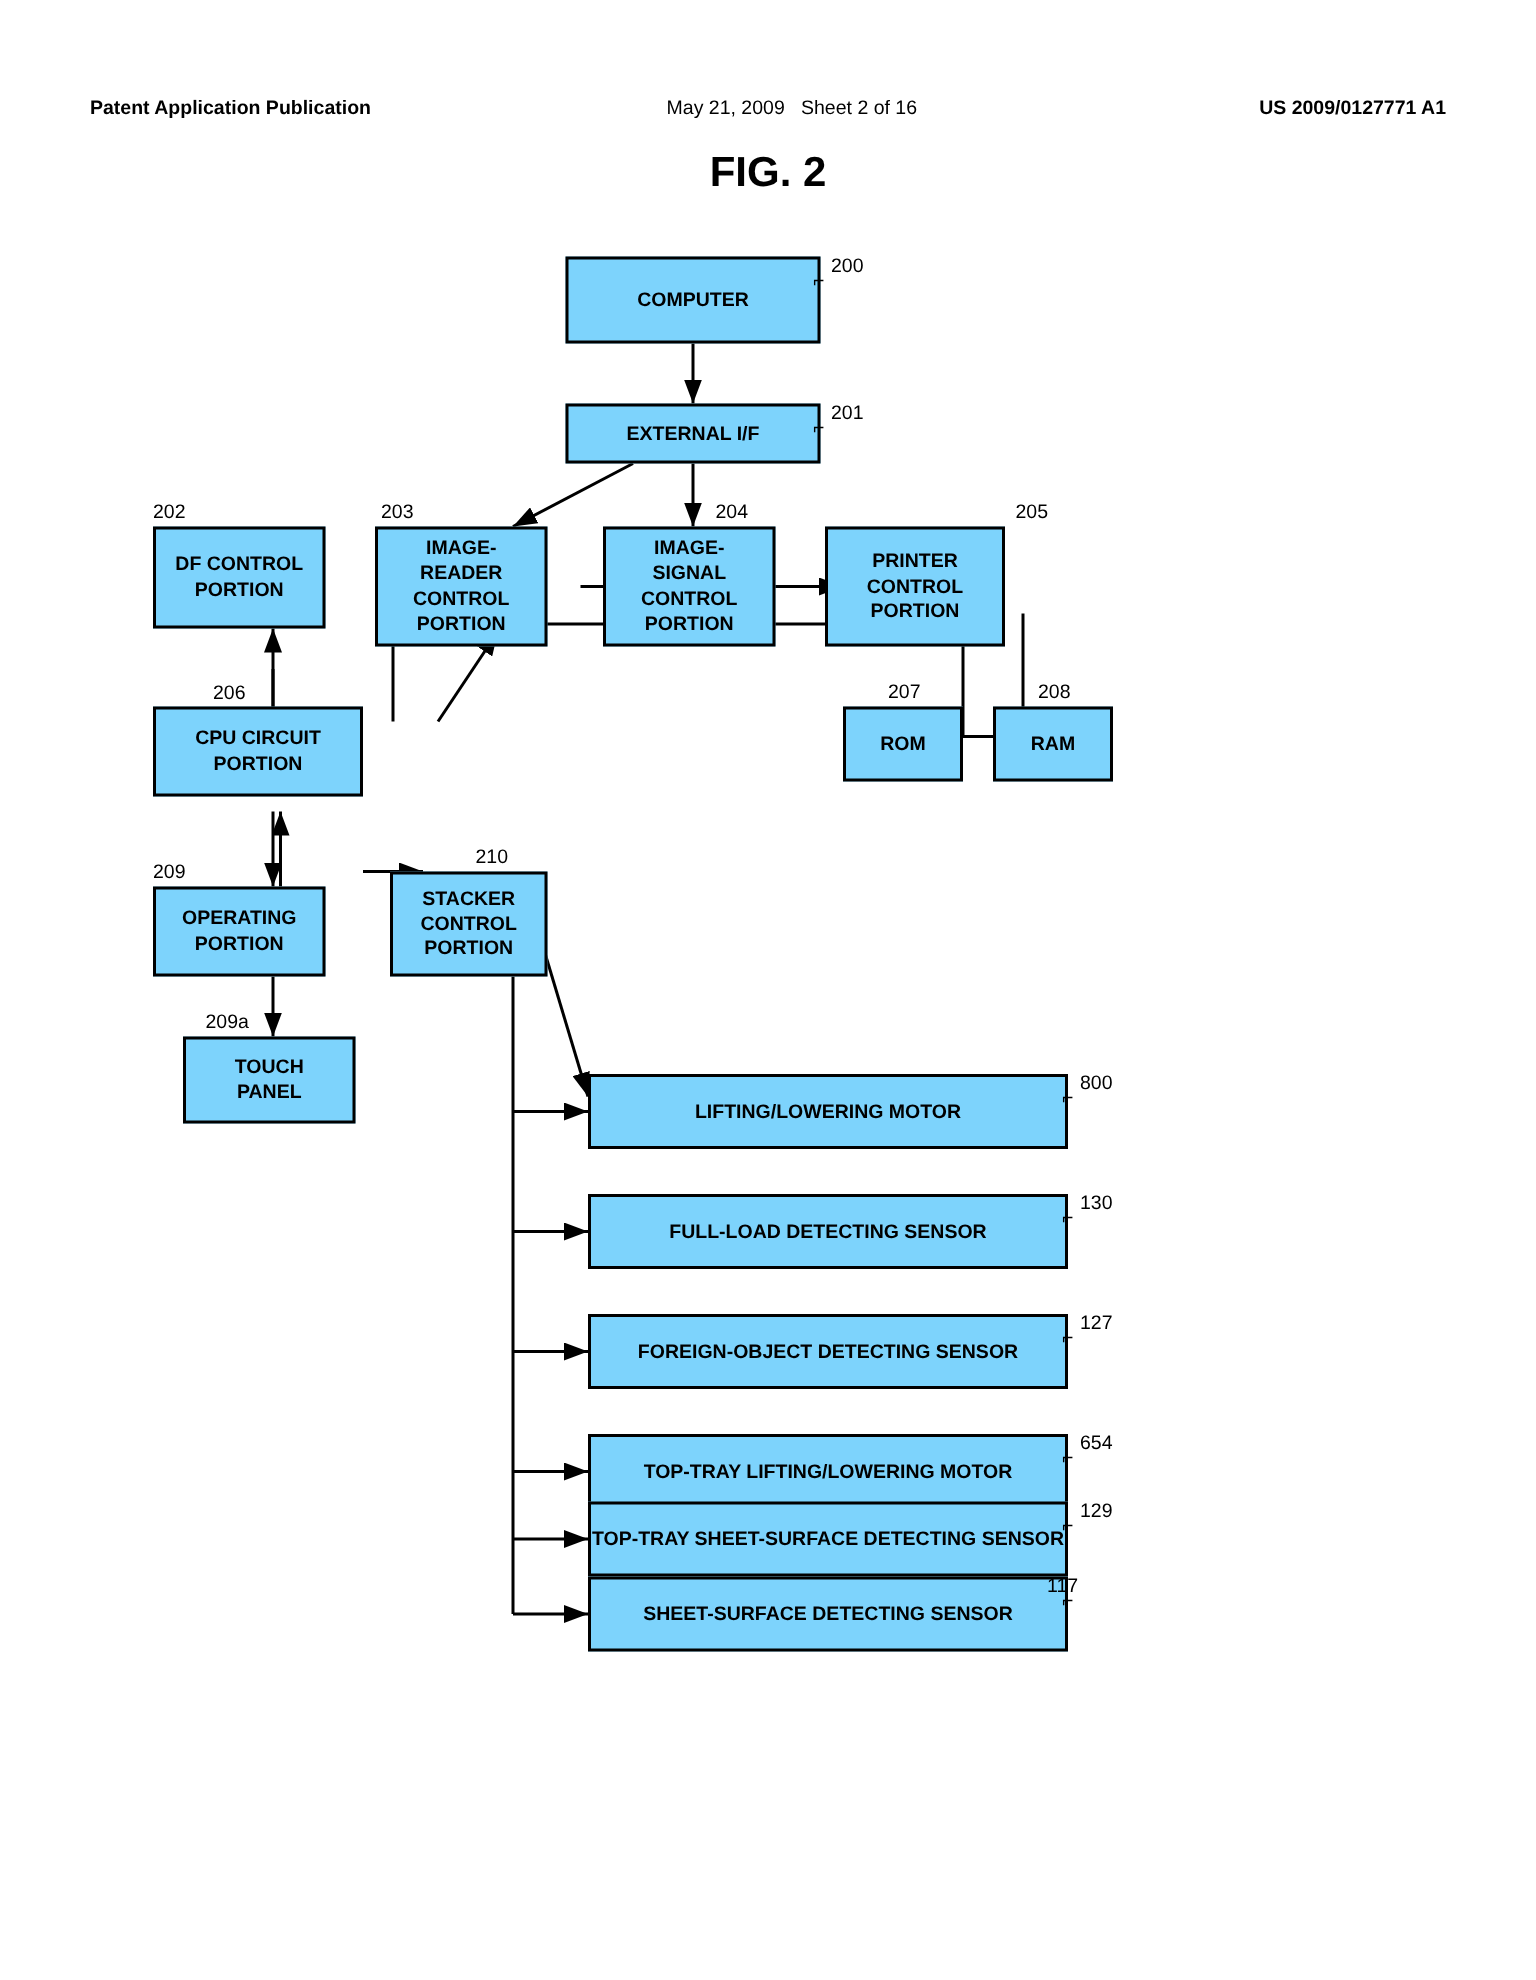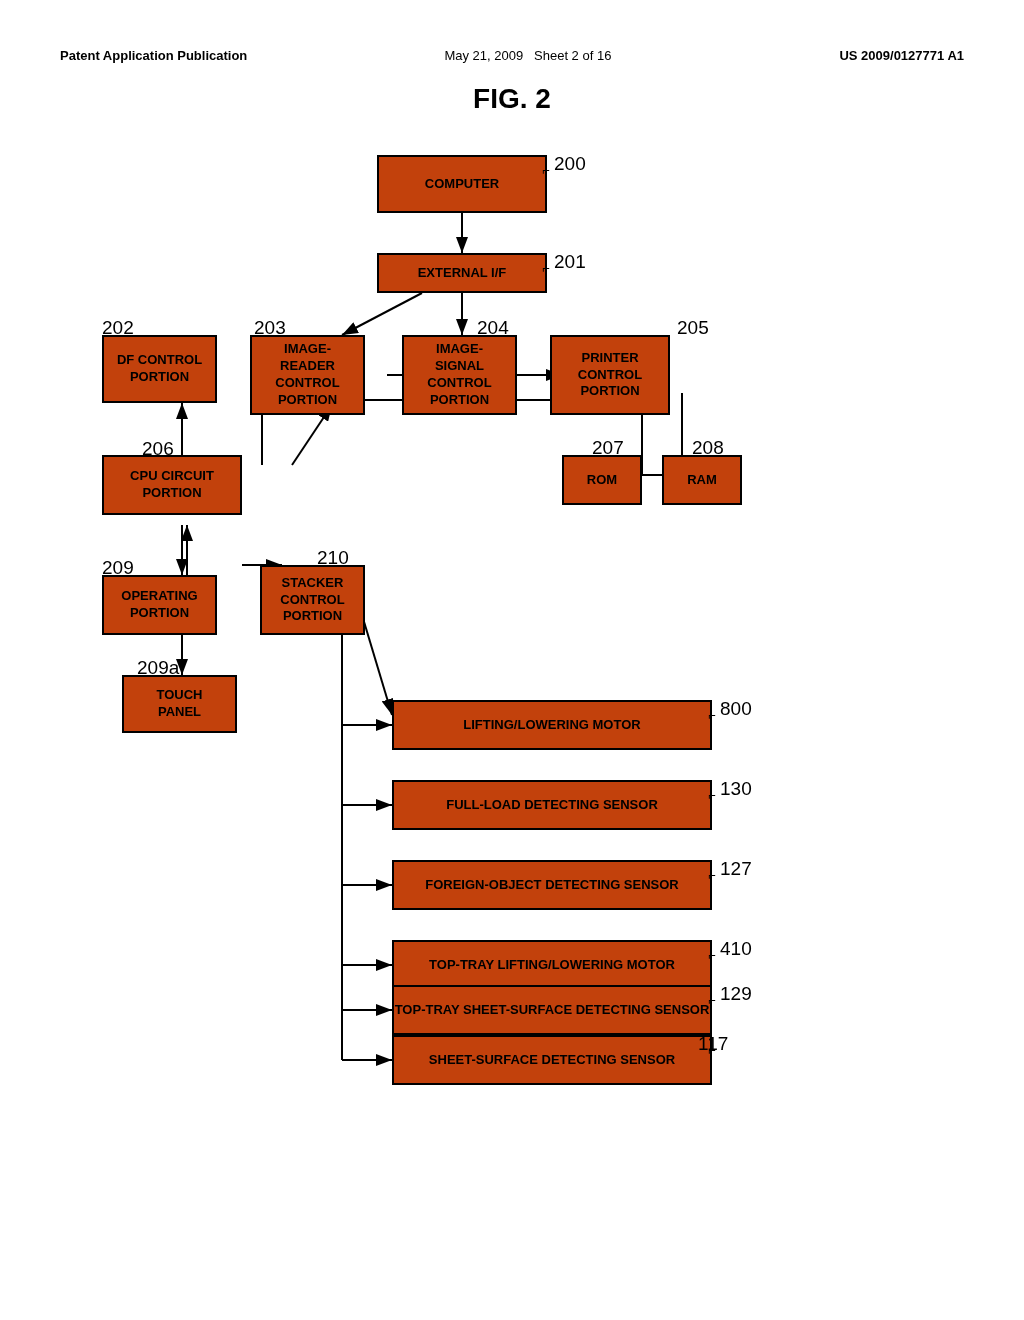--- a/index.html
+++ b/index.html
@@ -10,21 +10,21 @@
       min-height: 1320px;
       position: relative;
       overflow: hidden;
     }
 
     .page {
       width: 1024px;
       min-height: 1320px;
       background: #fff;
       position: relative;
-      padding: 48px 60px;
+      padding: 64px 60px;
     }
 
     
     .header {
       display: flex;
       justify-content: space-between;
       align-items: flex-start;
       margin-bottom: 10px;
       font-size: 13px;
     }
@@ -47,34 +47,34 @@
       position: relative;
       width: 860px;
       height: 1080px;
       margin: 0 auto;
     }
 
     
     .box {
       position: absolute;
       border: 2px solid #000;
-      background: #c2410c;
+      background: #7dd3fc;
       display: flex;
       align-items: center;
       justify-content: center;
       text-align: center;
       font-size: 13px;
       font-weight: bold;
       line-height: 1.3;
     }
 
     
     .ref-label {
       position: absolute;
-      font-size: 19px;
+      font-size: 13px;
       font-weight: normal;
     }
 
     
     .arrows-svg {
       position: absolute;
       top: 0;
       left: 0;
       width: 100%;
       height: 100%;
@@ -307,21 +307,21 @@
     <div class="ref-label" style="left:638px; top:713px;">
       <span>127</span>
     </div>
     <div style="position:absolute; left:626px; top:723px; font-size:13px;">⌐</div>
 
     <div class="box" style="left:310px; top:795px; width:320px; height:50px;">
       <span>TOP-TRAY LIFTING/LOWERING MOTOR</span>
     </div>
 
     <div class="ref-label" style="left:638px; top:793px;">
-      <span>410</span>
+      <span>654</span>
     </div>
     <div style="position:absolute; left:626px; top:803px; font-size:13px;">⌐</div>
 
     <div class="box" style="left:310px; top:840px; width:320px; height:50px;">
       <span>TOP-TRAY SHEET-SURFACE DETECTING SENSOR</span>
     </div>
 
     <div class="ref-label" style="left:638px; top:838px;">
       <span>129</span>
     </div>

